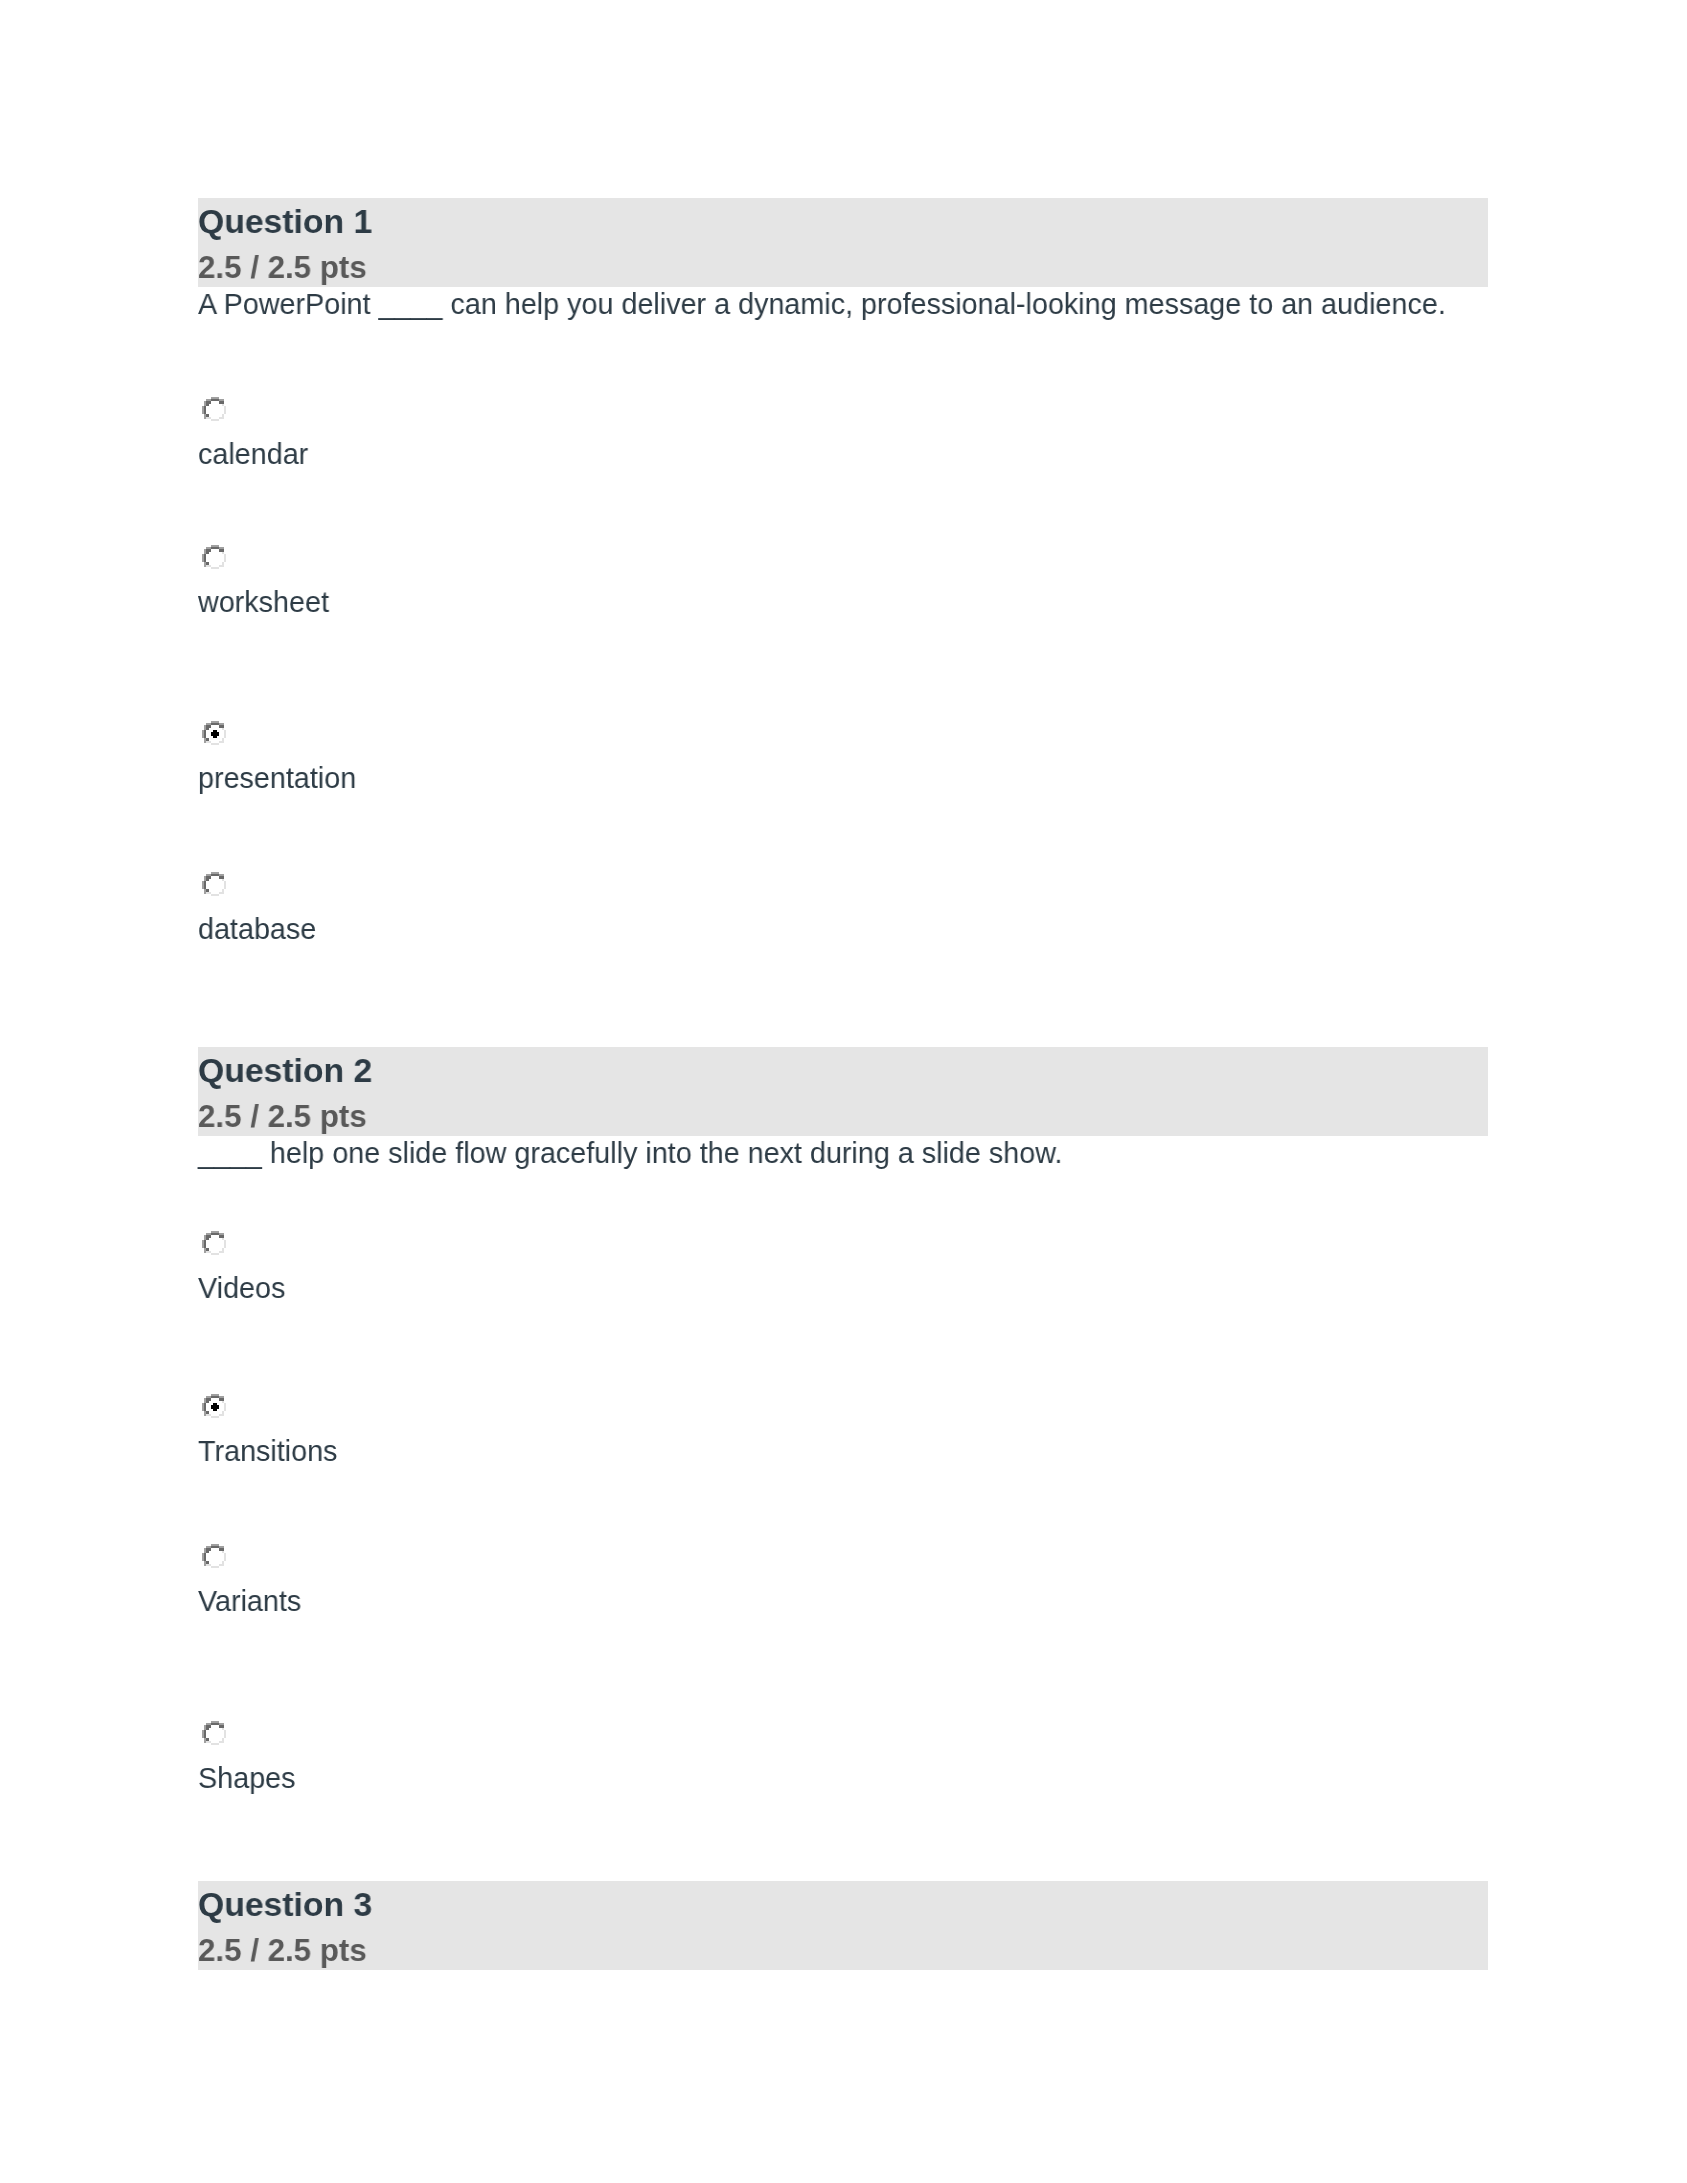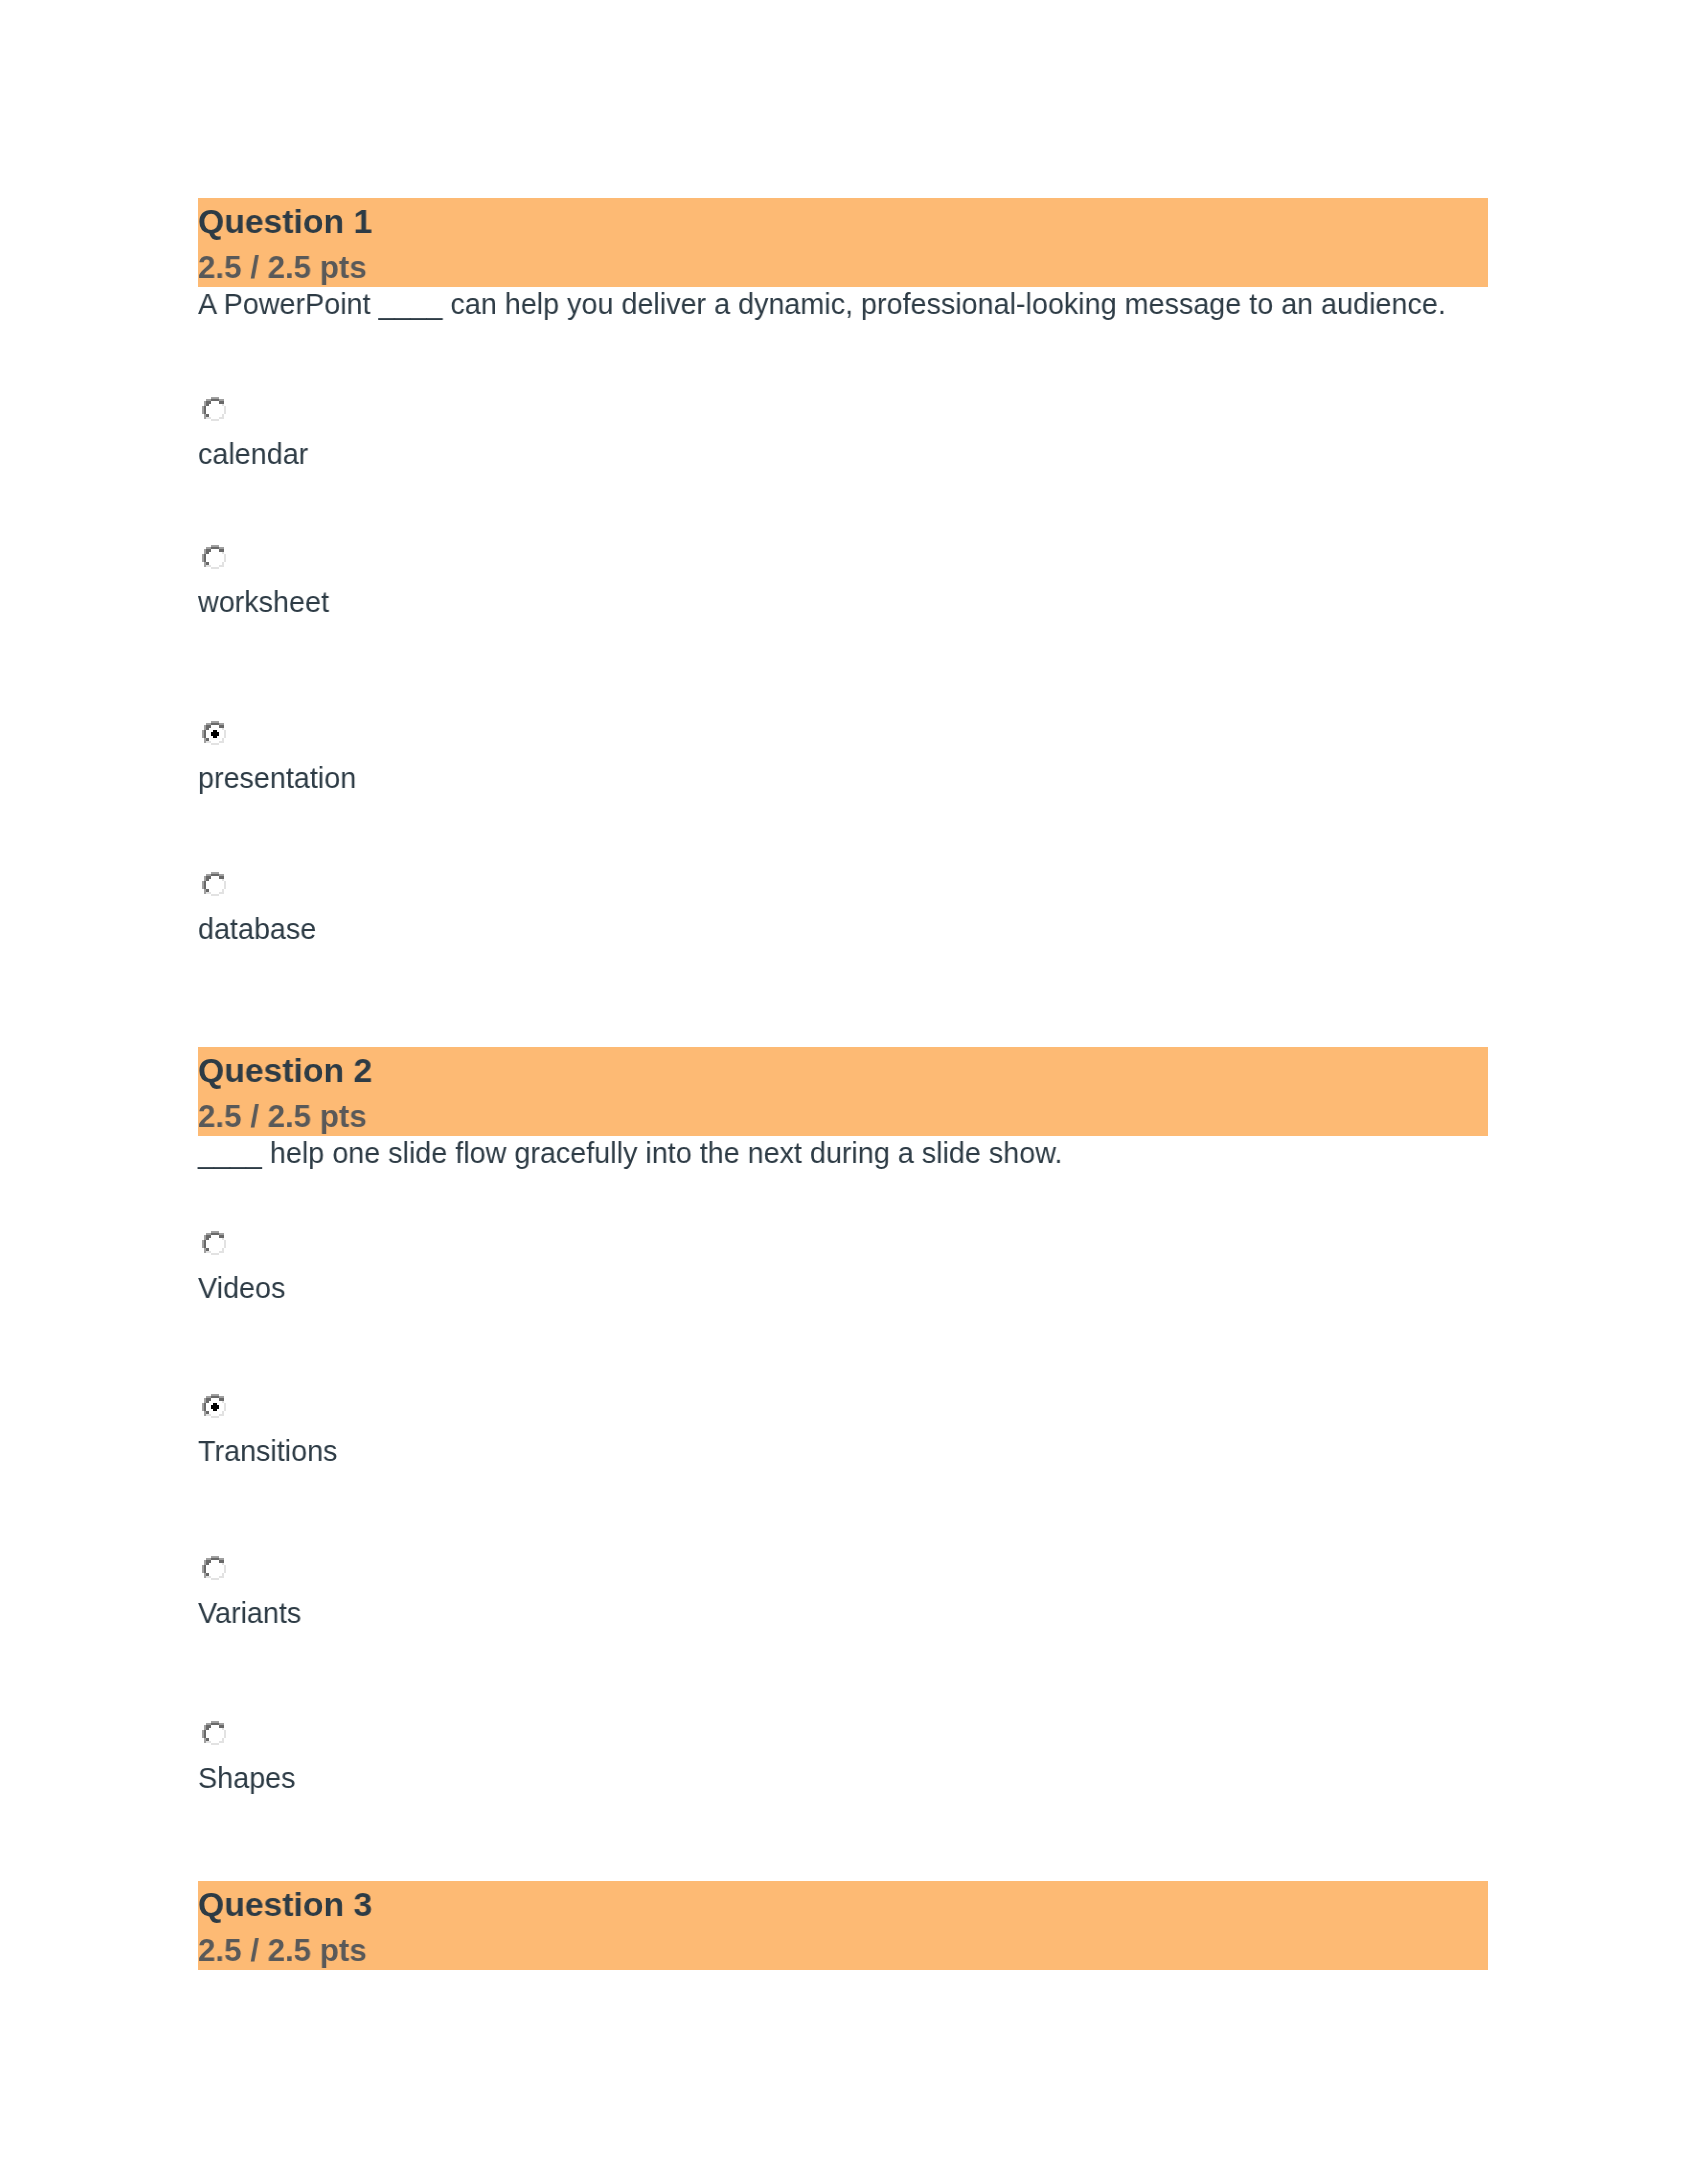--- a/index.html
+++ b/index.html
@@ -6,21 +6,21 @@
   html, body { margin:0; padding:0; background:#ffffff; }
   body {
     width:1687px; height:2183px;
     font-family:"Liberation Sans", sans-serif;
     -webkit-font-smoothing:antialiased;
   }
   .page { position:relative; width:1687px; height:2183px; overflow:hidden; background:#ffffff; }
   .quiz { position:absolute; left:198px; top:198px; width:1290px; }
 
   .question { position:absolute; left:0; width:100%; }
-  .q-header { background:#fdba74; height:89px; position:relative; }
+  .q-header { background:#e5e5e5; height:89px; position:relative; }
 
   .q-title {
     position:absolute; left:0; top:6px;
     font-size:34px; font-weight:bold; color:#2d3b45;
     line-height:1; margin:0; white-space:nowrap;
     transform:scaleX(0.992); transform-origin:0 0; will-change:transform;
   }
   .q-pts {
     position:absolute; left:0; top:53px;
     font-size:32px; font-weight:bold; color:#595959;
@@ -236,21 +236,21 @@
               <rect x="8" y="9" width="2" height="1"></rect>
               <rect x="4" y="10" width="4" height="1"></rect>
             </g>
             <g fill="#000000">
               <rect x="5" y="4" width="2" height="4"></rect>
               <rect x="4" y="5" width="4" height="2"></rect>
             </g>
           </svg>
           <div class="ans-label">Transitions</div>
         </div>
-        <div class="answer" style="top:509px;">
+        <div class="answer" style="top:497px;">
           <svg class="radio" viewBox="0 0 11 11" shape-rendering="crispEdges">
             <g fill="#a0a0a0">
               <rect x="4" y="0" width="4" height="1"></rect>
               <rect x="2" y="1" width="2" height="1"></rect>
               <rect x="8" y="1" width="2" height="1"></rect>
               <rect x="1" y="2" width="1" height="2"></rect>
               <rect x="0" y="4" width="1" height="4"></rect>
               <rect x="1" y="8" width="1" height="2"></rect>
             </g>
             <g fill="#696969">

